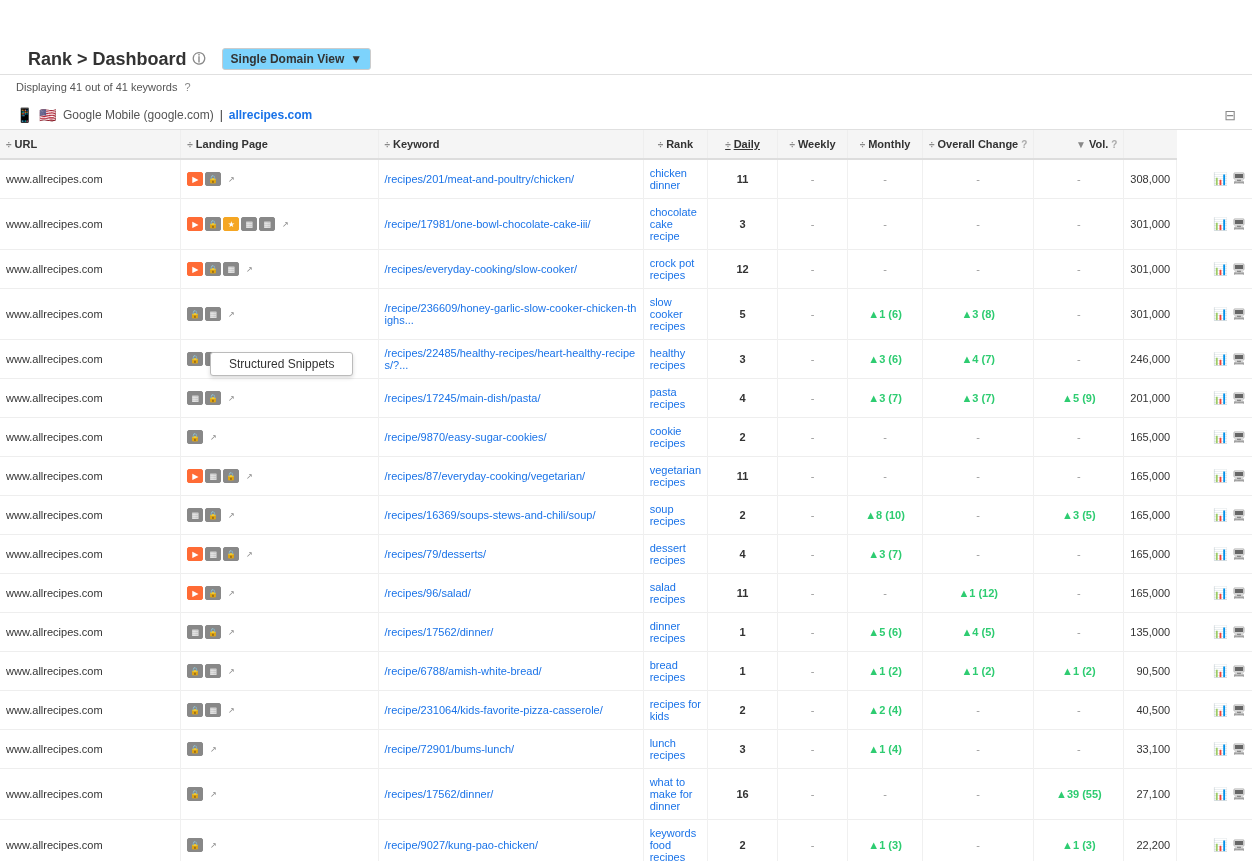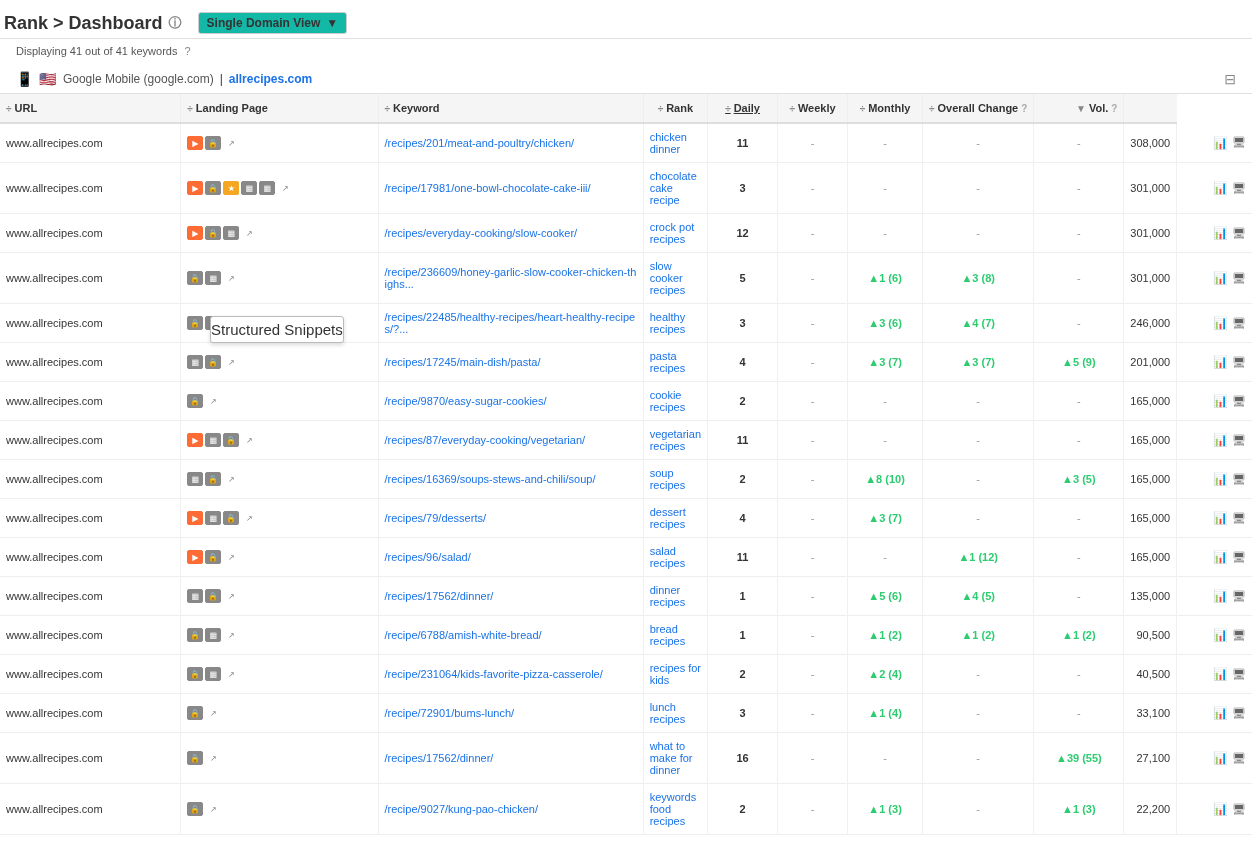--- a/index.html
+++ b/index.html
@@ -1,21 +1,21 @@
 <!DOCTYPE html>
 <html><head>
   <meta charset="utf-8">
   <style>
     * { box-sizing: border-box; margin: 0; padding: 0; }
     body { font-family: Arial, sans-serif; font-size: 12px; color: #333; background: #fff; }
     
-    .header { padding: 12px 4px 4px; border-bottom: 1px solid #e0e0e0; }
+    .header { padding: 12px 28px 4px; border-bottom: 1px solid #e0e0e0; margin-top: 36px; }
     .header h1 { font-size: 18px; font-weight: bold; display: inline-flex; align-items: center; gap: 6px; }
     .header h1 .info-icon { font-size: 13px; color: #888; cursor: pointer; }
-    .view-select { display: inline-flex; align-items: flex-start; border: 1px solid #ccc; border-radius: 3px; padding: 3px 8px; margin-left: 10px; font-size: 12px; cursor: pointer; background: #14b8a6; }
+    .view-select { display: inline-flex; align-items: flex-start; border: 1px solid #ccc; border-radius: 3px; padding: 3px 8px; margin-left: 10px; font-size: 12px; cursor: pointer; background: #7dd3fc; }
     .view-select .arrow { margin-left: 6px; }
     .subheader { padding: 6px 16px 8px; font-size: 11px; color: #555; }
     .subheader .help-icon { color: #888; cursor: pointer; margin-left: 4px; }
     
     .domain-bar { padding: 6px 16px; border-bottom: 1px solid #e0e0e0; display: flex; align-items: center; justify-content: space-between; }
     .domain-info { display: flex; align-items: center; gap: 6px; font-size: 12px; }
     .domain-label { color: #555; }
     .domain-name { color: #1a73e8; font-weight: bold; }
     .filter-icon { color: #888; cursor: pointer; font-size: 14px; }
     
@@ -45,21 +45,21 @@
     .rank-cell { text-align: center; font-weight: bold; color: #333; }
     .change-cell { text-align: center; white-space: nowrap; }
     .dash { color: #999; }
     .up { color: #2ecc71; font-weight: bold; }
     .vol-cell { text-align: right; color: #333; }
     
     .chart-icons { display: flex; gap: 3px; align-items: center; justify-content: flex-end; }
     .chart-icon { width: 16px; height: 14px; display: inline-flex; align-items: center; justify-content: center; color: #4a90d9; cursor: pointer; font-size: 12px; }
     .monitor-icon { color: #666; cursor: pointer; font-size: 11px; }
     
-    .structured-snippets-tooltip { position: absolute; background: #fff; border: 1px solid #bbb; border-radius: 3px; padding: 4px 0; font-size: 15px; white-space: nowrap; z-index: 100; box-shadow: 0 2px 4px rgba(0,0,0,0.15); color: #333; left: 210px; top: 222px; }
+    .structured-snippets-tooltip { position: absolute; background: #fff; border: 1px solid #bbb; border-radius: 3px; padding: 4px 18px; font-size: 12px; white-space: nowrap; z-index: 100; box-shadow: 0 2px 4px rgba(0,0,0,0.15); color: #333; left: 210px; top: 222px; }
     
     th.rank-th { width: 55px; text-align: center; }
     th.daily-th { width: 70px; text-align: center; text-decoration: underline; }
     th.weekly-th { width: 70px; text-align: center; }
     th.monthly-th { width: 75px; text-align: center; }
     th.overall-th { width: 85px; text-align: center; }
     th.vol-th { width: 90px; text-align: right; }
   </style>
 </head>
 <body>

